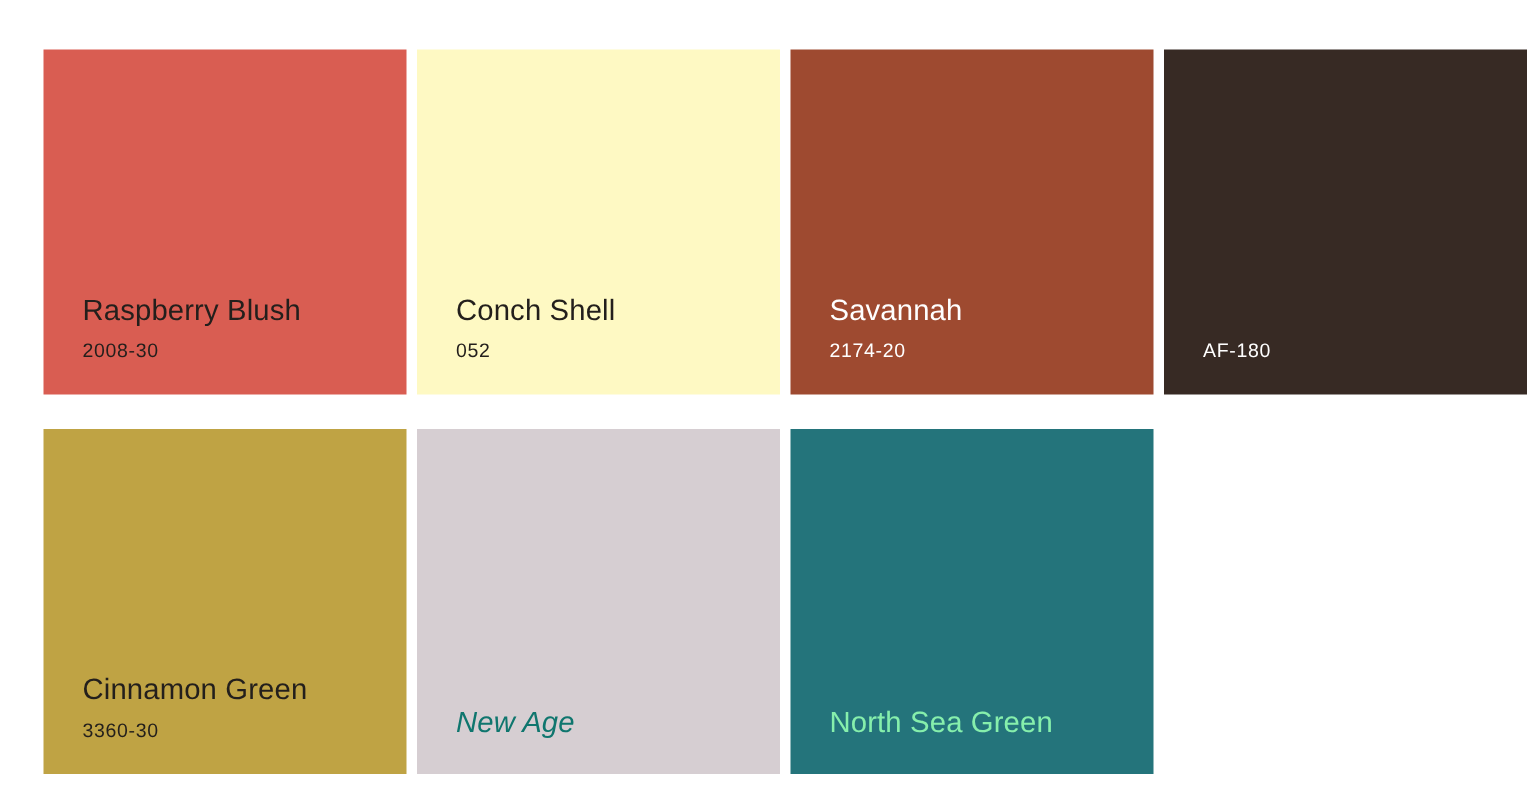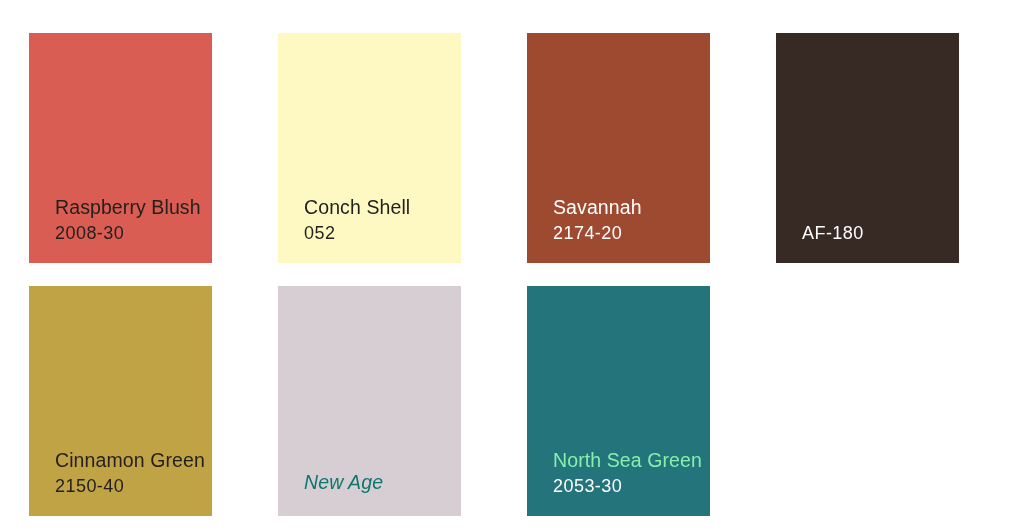--- a/index.html
+++ b/index.html
@@ -23,21 +23,21 @@
     height: 483px;
     display: grid;
     grid-template-columns: repeat(4, 221px);
     grid-template-rows: repeat(2, 230px);
     column-gap: 28px;
     row-gap: 23px;
   }
 
   .swatch {
     position: relative;
-    width: 183px;
+    width: 242px;
     height: 230px;
     box-sizing: border-box;
     overflow: hidden;
   }
 
   .swatch-caption {
     position: absolute;
     left: 26px;
     bottom: 22px;
     right: 10px;
@@ -48,21 +48,21 @@
     font-size: 19.5px;
     line-height: 24px;
     letter-spacing: 0.1px;
     font-weight: 400;
     white-space: nowrap;
   }
 
   .swatch-code {
     display: block;
     margin-top: 7px;
-    font-size: 18px;
+    font-size: 13px;
     line-height: 15px;
     letter-spacing: 0.45px;
     font-weight: 400;
     white-space: nowrap;
   }
 
   .text-dark .swatch-name,
   .text-dark .swatch-code { color: #231f1c; }
 
   .text-light .swatch-name,
@@ -96,31 +96,30 @@
 
   <div class="swatch text-light" style="background-color: rgb(55, 42, 36);">
     <div class="swatch-caption">
       <span class="swatch-code" style="color: rgb(255, 255, 255);">AF-180</span>
     </div>
   </div>
 
   <div class="swatch text-dark" style="background-color: rgb(191, 163, 68);">
     <div class="swatch-caption">
       <span class="swatch-name" style="color: rgb(35, 31, 28);">Cinnamon Green</span>
-      <span class="swatch-code" style="color: rgb(35, 31, 28);">2150-40</span>
+      <span class="swatch-code" style="color: rgb(35, 31, 28);">3360-30</span>
     </div>
   </div>
 
   <div class="swatch text-dark" style="background-color: rgb(214, 206, 210);">
     <div class="swatch-caption">
       <span class="swatch-name" style="color: #0f766e; font-style: italic;">New Age</span>
     </div>
   </div>
 
 
   <div class="swatch text-light" style="background-color: rgb(36, 116, 123);">
     <div class="swatch-caption">
       <span class="swatch-name" style="color: #86efac;">North Sea Green</span>
-      <span class="swatch-code" style="color: rgb(255, 255, 255);">2053-30</span>
     </div>
   </div>
 
 </div>
 
 </body></html>

